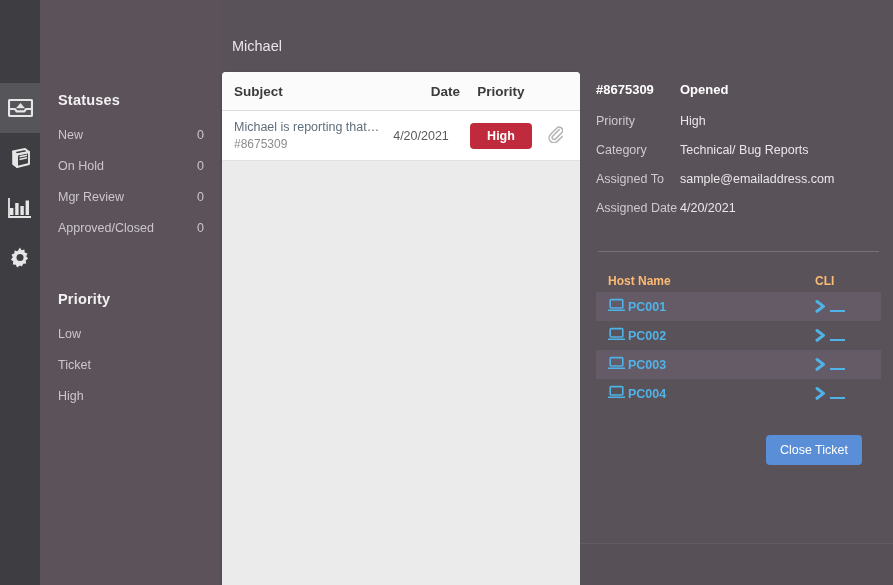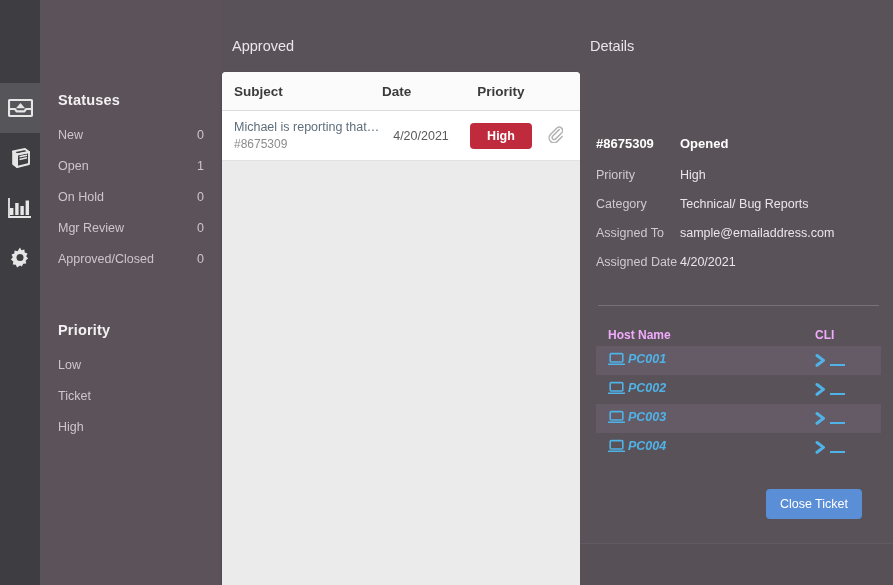--- a/index.html
+++ b/index.html
@@ -75,21 +75,21 @@
     overflow: hidden;
   }
   .tp-head {
     display: flex; align-items: center;
     height: 39px;
     background: #fbfbfb;
     border-bottom: 1px solid #dcdcdc;
     padding: 0 12px;
   }
   .tp-head .c-sub { flex: 1; }
-  .tp-head .c-date { width: 78px; text-align: left; }
+  .tp-head .c-date { width: 78px; text-align: right; }
   .tp-head .c-pri { width: 82px; text-align: center; }
   .tp-head .c-clip { width: 26px; }
   .tp-head span {
     color: #3b3b3b;
     font-size: 13.5px;
     font-weight: bold;
   }
   .tp-row {
     display: flex; align-items: center;
     height: 50px;
@@ -179,34 +179,34 @@
   }
 
   
   .assets { margin-top: 18px; }
   .as-head {
     display: flex; align-items: center;
     height: 22px;
     padding: 0 10px 0 12px;
   }
   .as-head span {
-    color: #f0abfc;
+    color: #fdba74;
     font-size: 12px;
     font-weight: bold;
   }
   .as-head .h-host { flex: 1; }
   .as-head .h-cli { width: 56px; }
   .as-row {
     display: flex; align-items: center;
     height: 29px;
     padding: 0 10px 0 12px;
     cursor: pointer;
   }
   .as-row.alt { background: #655b66; }
-  .as-row .r-host { flex: 1; display: flex; gap: 3px; font-style: italic; }
+  .as-row .r-host { flex: 1; display: flex; align-items: center; gap: 3px; }
   .as-row .r-cli { width: 56px; display: flex; align-items: center; }
   .host-name {
     color: #4fb3e8;
     font-size: 12.5px;
     font-weight: bold;
   }
   .cli-ic { display: flex; align-items: flex-end; gap: 2px; }
   .cli-ic .us {
     display: block;
     width: 15px; height: 2px;
@@ -286,24 +286,20 @@
   </div>
 
   <div class="sidebar">
     <div class="side-h">Statuses</div>
     <div class="side-list">
       <div class="side-row">
         <span>New</span>
         <span class="cnt">0</span>
       </div>
       <div class="side-row">
-        <span>Open</span>
-        <span class="cnt">1</span>
-      </div>
-      <div class="side-row">
         <span>On Hold</span>
         <span class="cnt">0</span>
       </div>
       <div class="side-row">
         <span>Mgr Review</span>
         <span class="cnt">0</span>
       </div>
       <div class="side-row">
         <span>Approved/Closed</span>
         <span class="cnt">0</span>
@@ -318,21 +314,21 @@
       <div class="side-row">
         <span>Ticket</span>
       </div>
       <div class="side-row">
         <span>High</span>
       </div>
     </div>
   </div>
 
   <div class="tickets-col">
-    <div class="col-title">Approved</div>
+    <div class="col-title">Michael</div>
 
     <div class="ticket-panel">
       <div class="tp-head">
         <span class="c-sub">Subject</span>
         <span class="c-date">Date</span>
         <span class="c-pri">Priority</span>
         <span class="c-clip"></span>
       </div>
 
       <div class="tp-row">
@@ -349,21 +345,20 @@
             <svg width="16" height="18" viewBox="0 0 16 18">
               <path d="M12.2 4.6 L5.6 11.3 a2 2 0 0 0 2.8 2.8 l6.3-6.3 a3.4 3.4 0 0 0-4.8-4.8 L3.2 9.7 a4.9 4.9 0 0 0 6.9 6.9 l5.1-5.1" fill="none" stroke="#b4b4b4" stroke-width="1.5" stroke-linecap="round"></path>
             </svg>
           </span>
         </span>
       </div>
     </div>
   </div>
 
   <div class="details-col">
-    <div class="col-title">Details</div>
 
     <div class="det-body">
       <div class="det-rows-top">
         <div class="det-row hdr">
           <span class="k">#8675309</span>
           <span class="v">Opened</span>
         </div>
         <div class="det-row">
           <span class="k">Priority</span>
           <span class="v">High</span>

